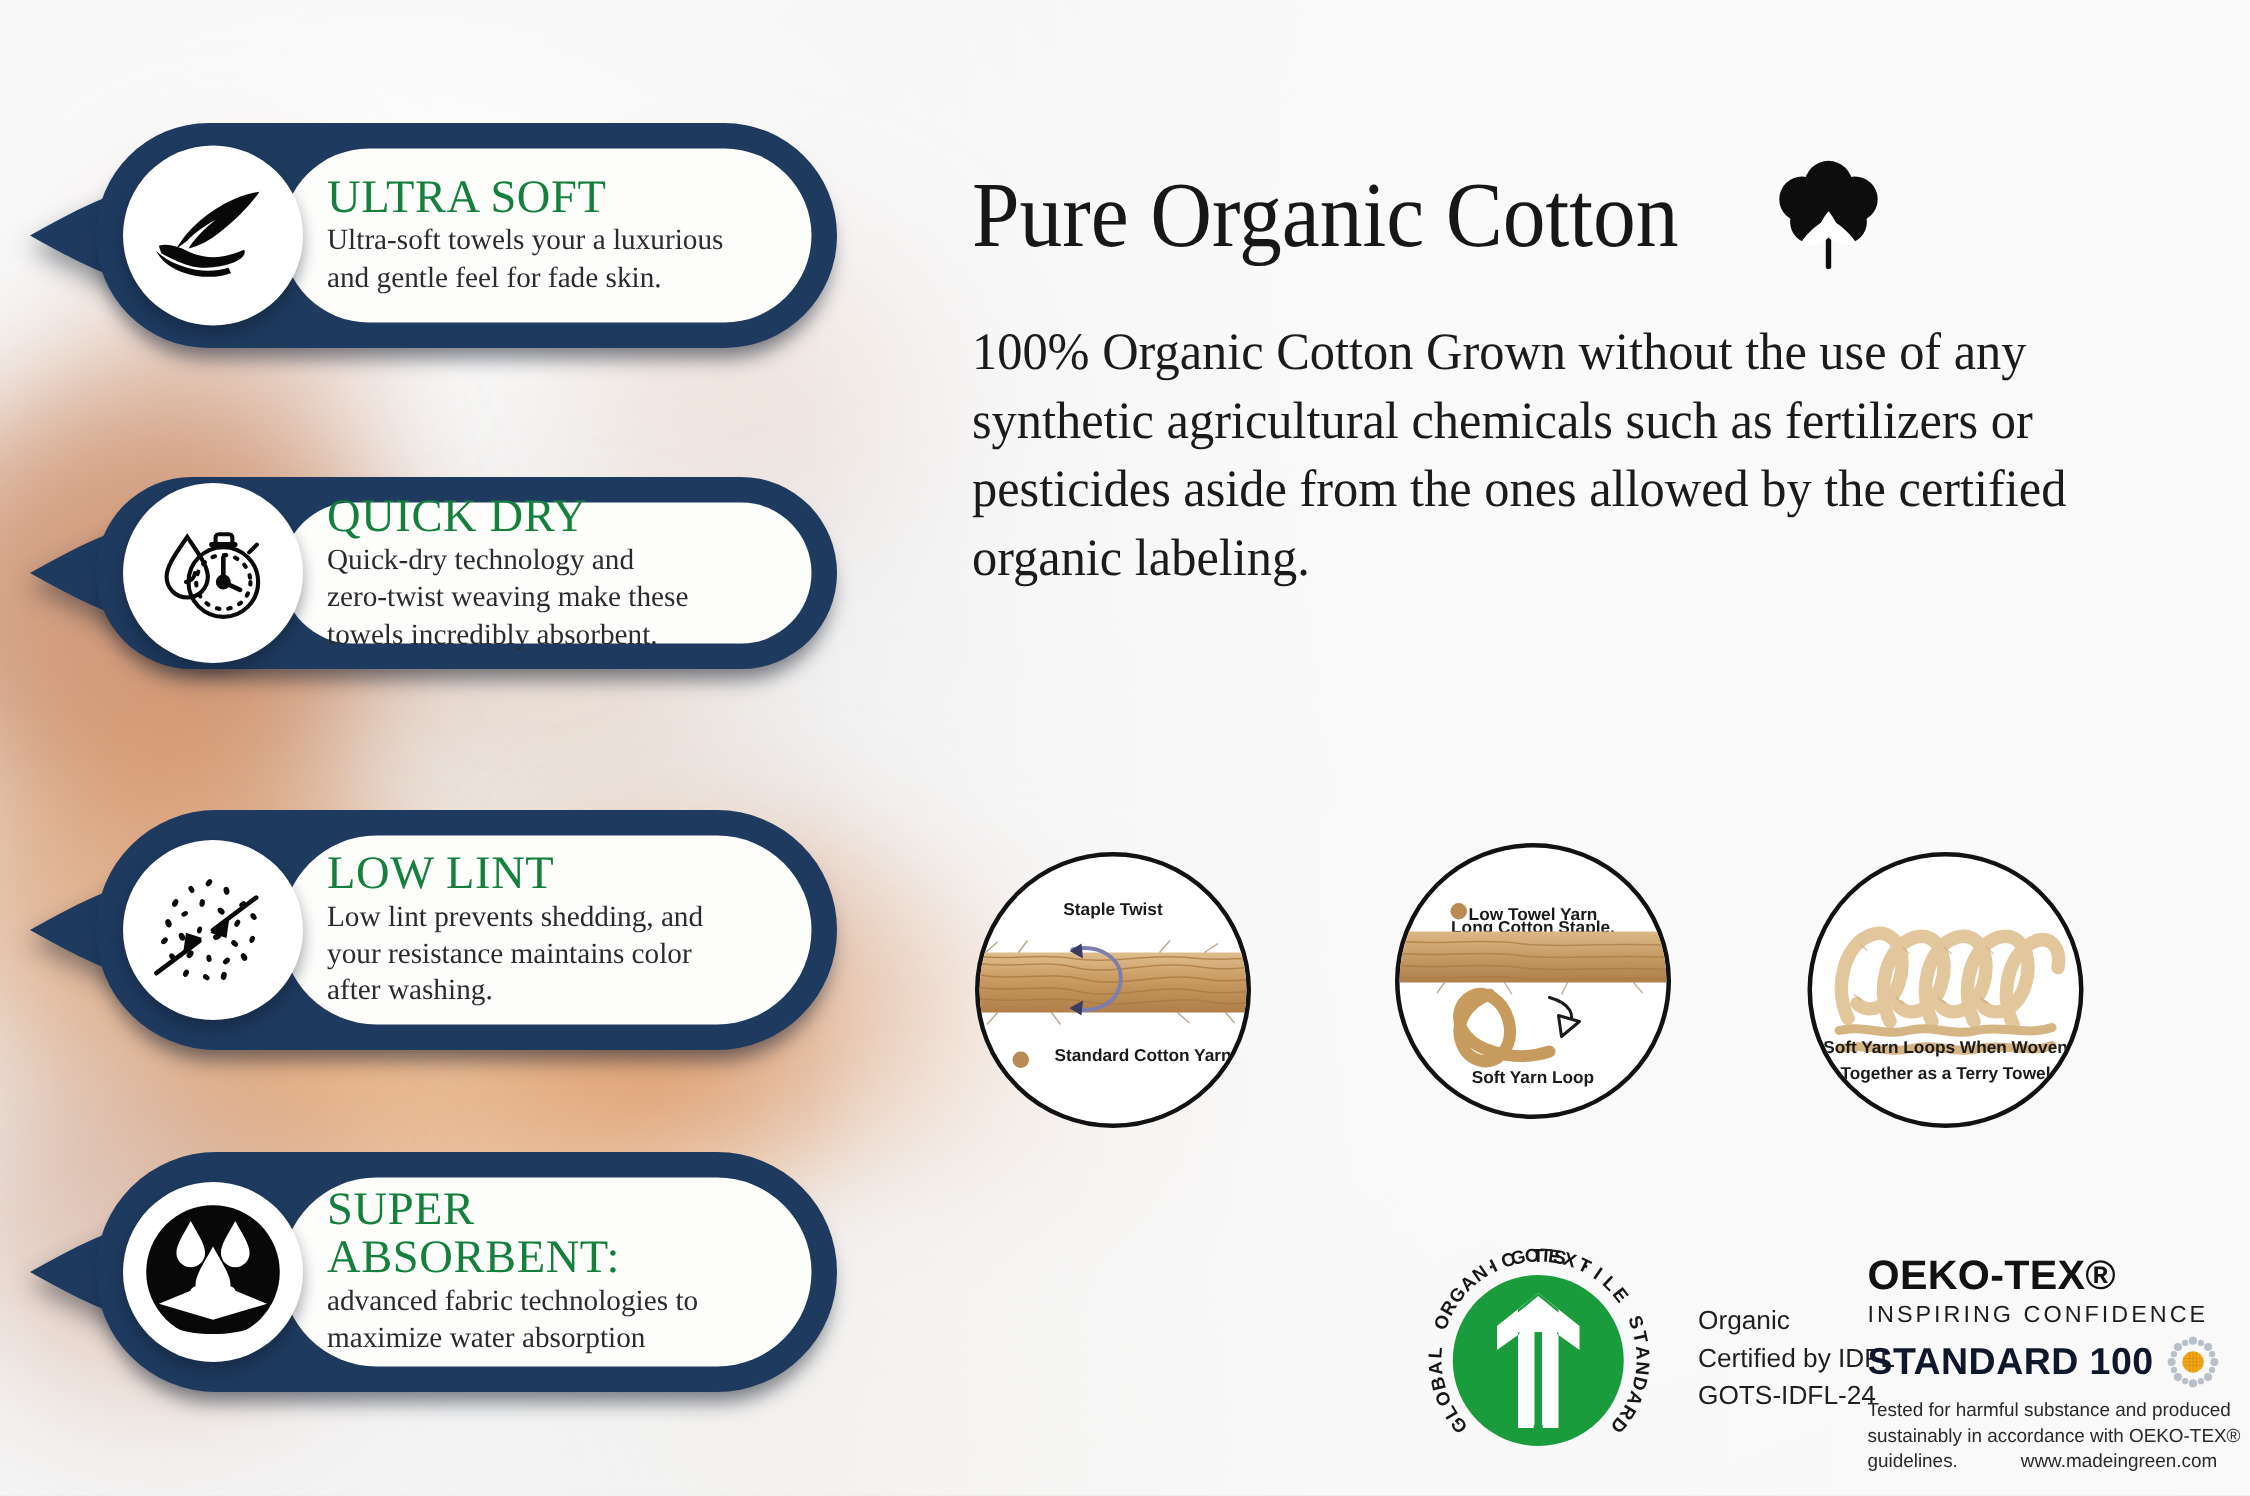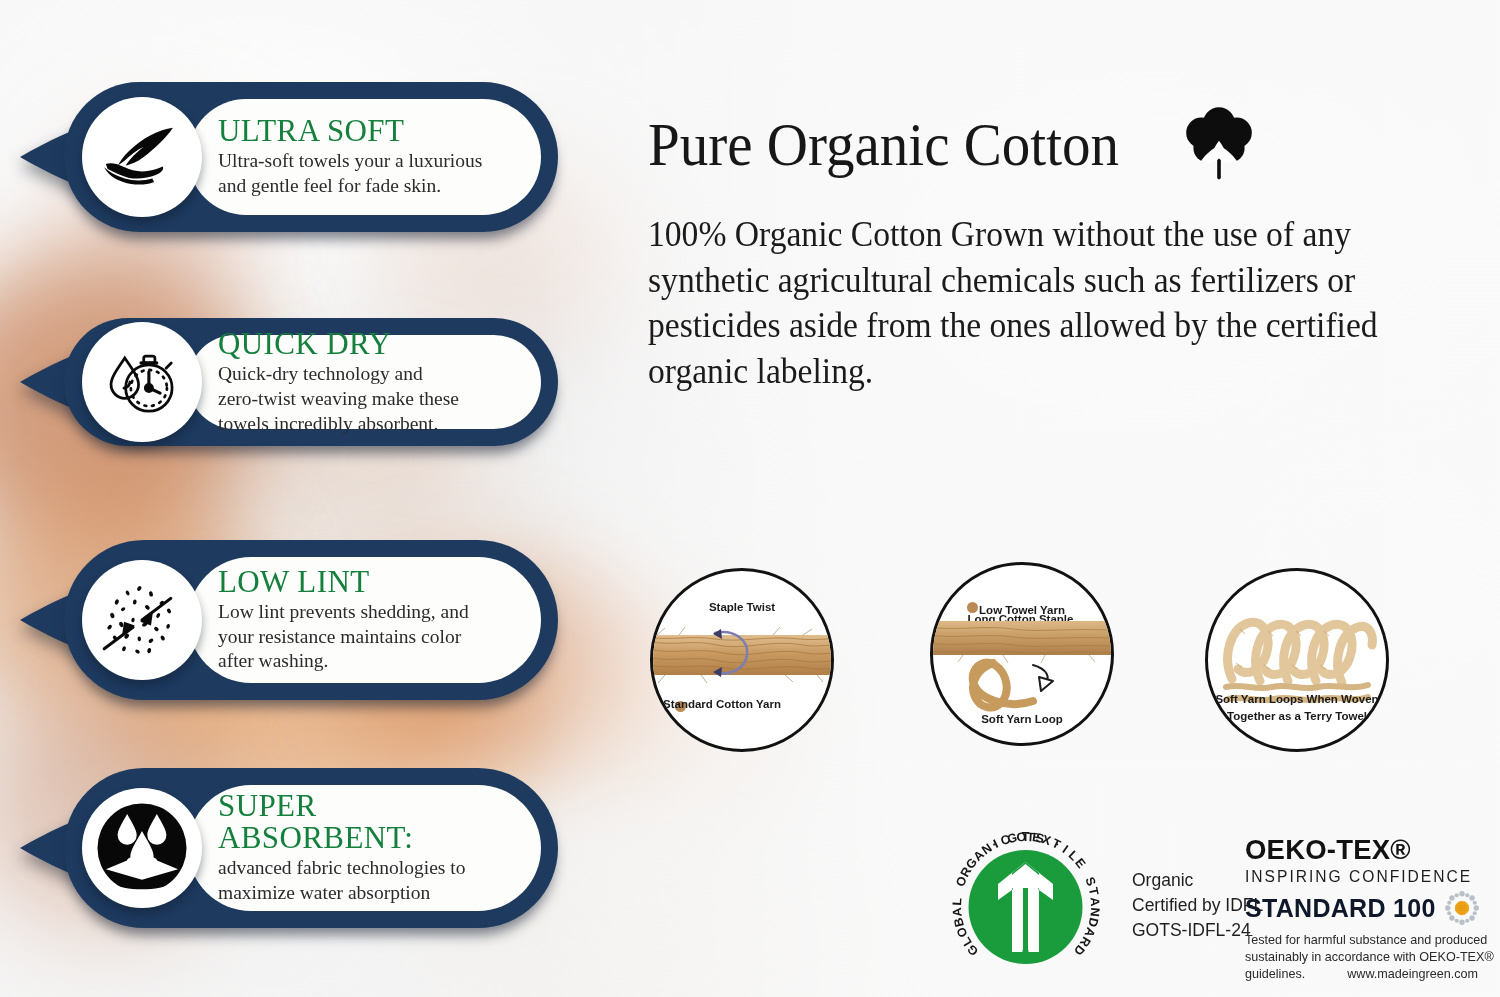--- a/index.html
+++ b/index.html
@@ -358,21 +358,21 @@
               <path d="M12 104 l-7 8"></path>
               <path d="M48 104 l6 8"></path>
             <path d="M132 104 l8 7"></path>
               <path d="M164 104 l6 7"></path>
           </g>
           <path d="M62 62 C80 58 96 68 94 84 C92 98 78 104 64 102" fill="none" stroke="#7c7fae" stroke-width="2.6" stroke-linecap="round"></path>
           <path d="M68 58 L60 63 L69 68 Z" fill="#3a3c63"></path>
           <path d="M68 106 L60 101 L69 96 Z" fill="#3a3c63"></path>
         </svg>
         <div class="ydot" style="left:22px;top:130px;"></div>
-        <div class="ylabel" style="top:127px;left:10px;width:170px;text-align:left;box-sizing:border-box;">Standard Cotton Yarn</div>
+        <div class="ylabel" style="top:127px;left:10px;width:170px;text-align:left;padding-left:40px;box-sizing:border-box;">Standard Cotton Yarn</div>
       </div>
 
       <div class="ycircle y2">
         <div class="ylabel" style="top:24px;margin-top:24px;">Long Cotton Staple,</div>
         <div class="ylabel" style="top:39px;">Low Towel Yarn</div>
         <div class="ydot" style="left:34px;top:37px;"></div>
         <svg width="178" height="178" viewBox="0 0 178 178" style="position:absolute;left:0;top:0;">
           <defs>
             <linearGradient id="yg2" x1="0" y1="0" x2="0" y2="1">
               <stop offset="0%" stop-color="#dcb887"></stop>

